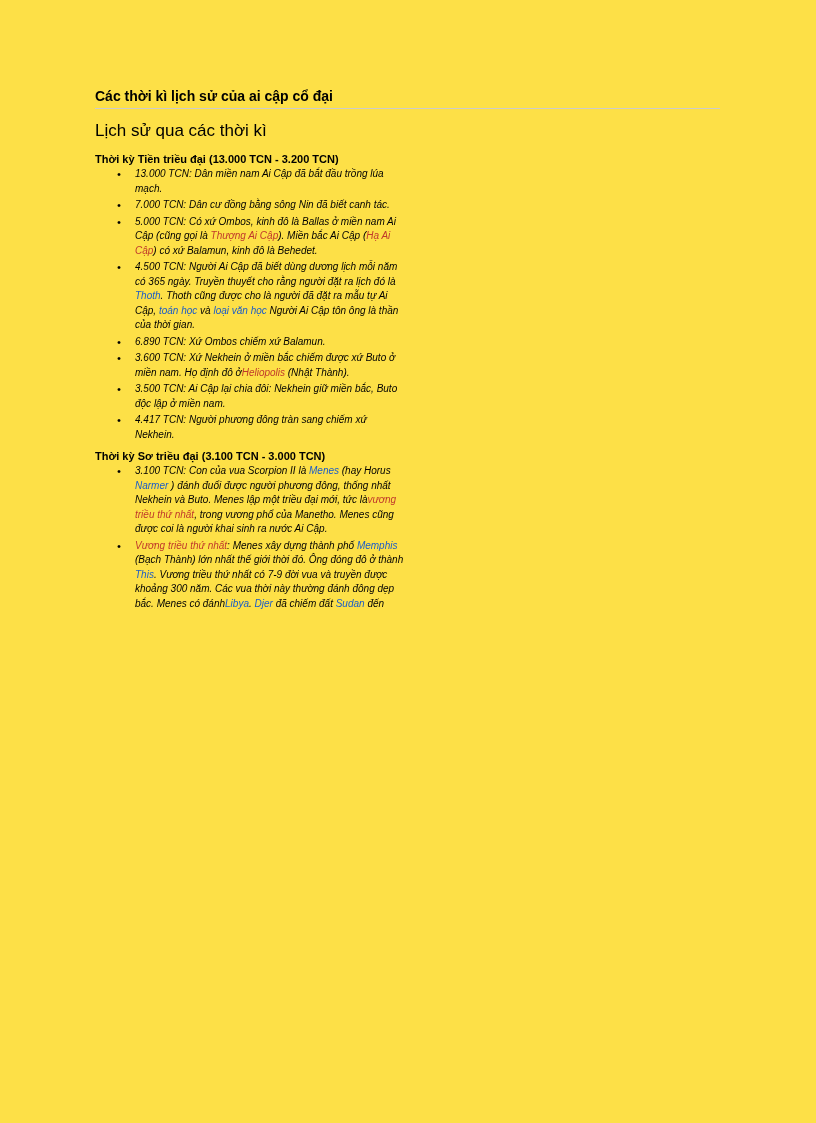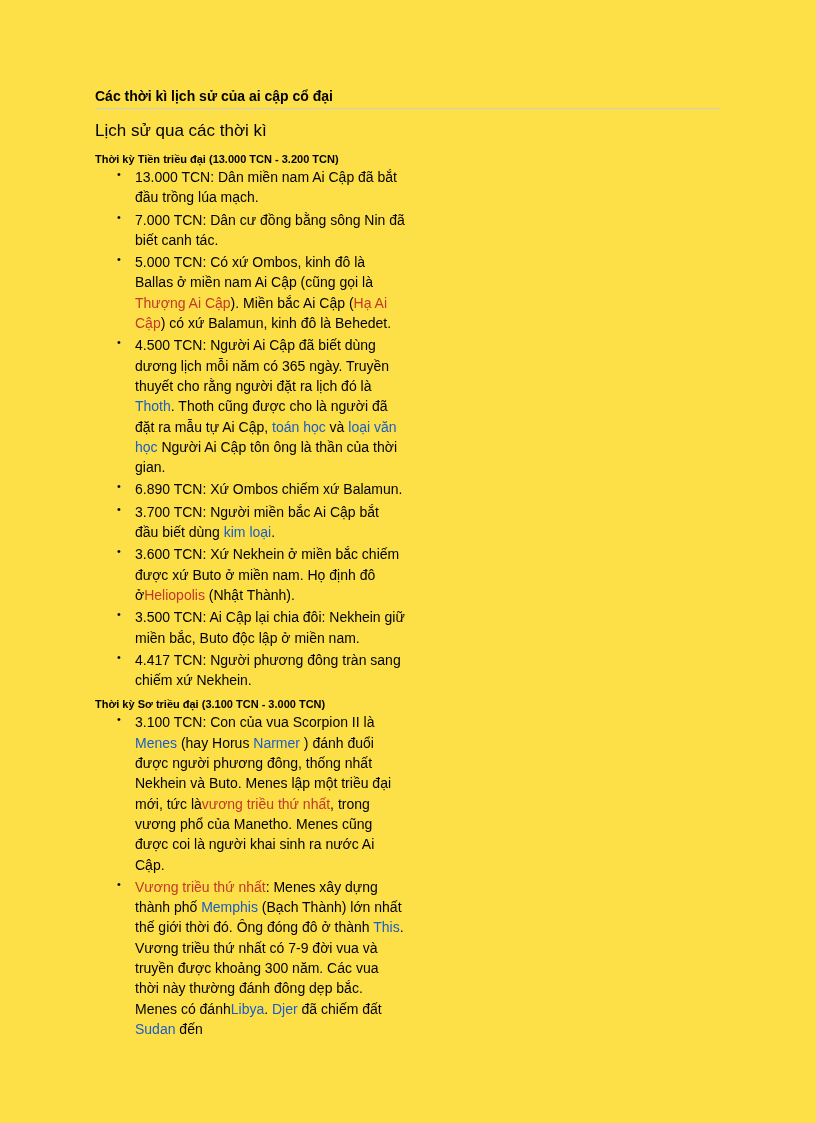--- a/index.html
+++ b/index.html
@@ -40,26 +40,27 @@
     margin-top: 8px;
     margin-bottom: 2px;
   }
   ul.items {
     list-style: none;
     margin: 0 0 4px 0;
     padding: 0;
   }
   ul.items > li {
     position: relative;
-    font-size: 14px;
+    font-size: 10px;
     line-height: 1.45;
     color: #000;
     padding-left: 40px;
     margin-bottom: 2px;
     width: 270px;
+    font-style: italic;
   }
   ul.items > li::before {
     content: "•";
     position: absolute;
     left: 22px;
     top: 0;
     color: #000;
     font-size: 11px;
   }
   a.link-blue {
@@ -82,21 +83,20 @@
     <div class="intro">Lịch sử qua các thời kì</div>
 
     <div>
       <div class="section-title">Thời kỳ Tiền triều đại (13.000 TCN - 3.200 TCN)</div>
       <ul class="items">
           <li>13.000 TCN: Dân miền nam Ai Cập đã bắt đầu trồng lúa mạch.</li>
           <li>7.000 TCN: Dân cư đồng bằng sông Nin đã biết canh tác.</li>
           <li>5.000 TCN: Có xứ Ombos, kinh đô là Ballas ở miền nam Ai Cập (cũng gọi là <a class="link-red">Thượng Ai Cập</a>). Miền bắc Ai Cập (<a class="link-red">Hạ Ai Cập</a>) có xứ Balamun,  kinh đô là Behedet.</li>
           <li>4.500 TCN: Người Ai Cập đã biết dùng dương lịch mỗi năm  có 365 ngày. Truyền thuyết cho rằng người đặt ra lịch đó là <a class="link-blue">Thoth</a>. Thoth cũng được cho là người đã đặt ra mẫu tự Ai Cập, <a class="link-blue">toán học</a> và <a class="link-blue">loại văn học</a> Người Ai Cập tôn ông là thần của thời gian.</li>
           <li>6.890 TCN: Xứ Ombos chiếm xứ Balamun.</li>
-          <li>3.700 TCN: Người miền bắc Ai Cập bắt đầu biết dùng <a class="link-blue">kim  loại</a>.</li>
           <li>3.600 TCN: Xứ Nekhein ở miền bắc chiếm được xứ Buto ở miền nam. Họ định đô ở<a class="link-red">Heliopolis</a> (Nhật Thành).</li>
           <li>3.500 TCN: Ai Cập lại chia đôi: Nekhein giữ miền bắc, Buto độc lập ở miền nam.</li>
           <li>4.417 TCN: Người phương đông tràn sang chiếm xứ Nekhein.</li>
         </ul>
     </div>
 
     <div>
       <div class="section-title">Thời kỳ Sơ triều đại (3.100 TCN - 3.000 TCN)</div>
       <ul class="items">
           <li>3.100 TCN: Con của vua Scorpion II là <a class="link-blue">Menes</a> (hay Horus <a class="link-blue">Narmer</a> ) đánh đuổi được người phương đông, thống nhất Nekhein  và Buto. Menes lập một triều đại mới, tức là<a class="link-red">vương triều thứ nhất</a>, trong vương phổ của Manetho. Menes cũng được coi là người khai sinh ra nước Ai Cập.</li>

